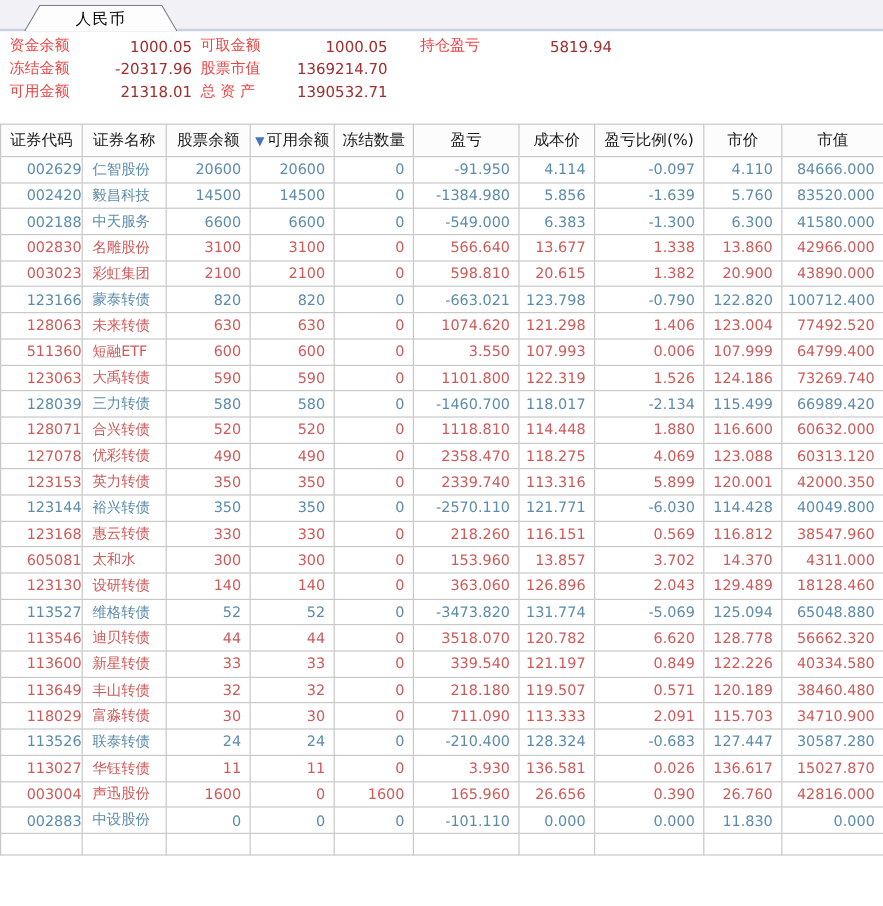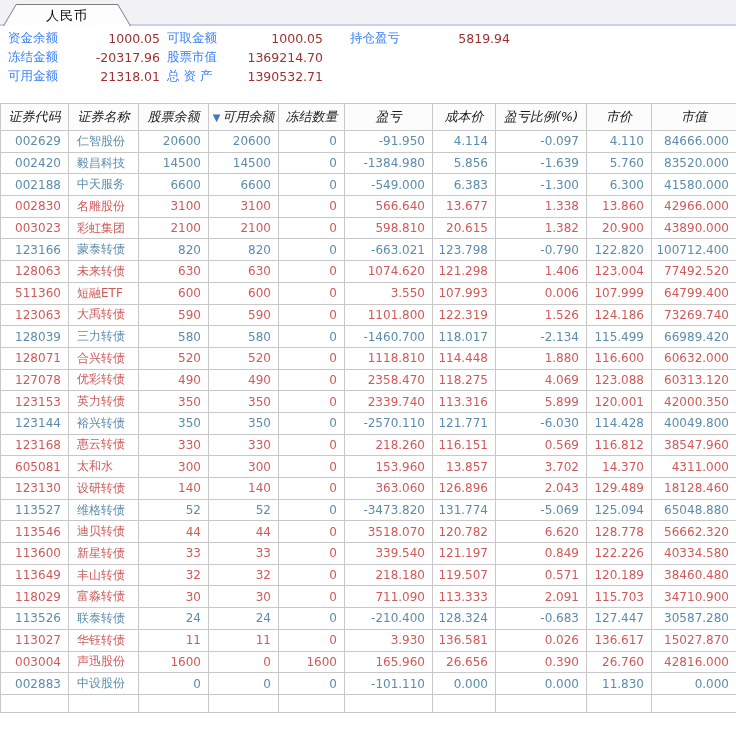--- a/index.html
+++ b/index.html
@@ -2,48 +2,48 @@
 <html style="--color-up: #CE5A5A; --color-down: #5C8CAC; --color-summary_value: #A03030; --color-sort_icon: #4477BB;"><head>
 <meta charset="utf-8">
 <style>
   * { margin:0; padding:0; box-sizing:border-box; }
   html,body { width:736px; height:755px; overflow:hidden; background:#fff;
               font-family:"DejaVu Sans", sans-serif; }
 
   
   .tab-strip { height:26px; background:#F1F1F6; border-bottom:2px solid #C8D2E2;
                position:relative; }
-  .tab-outer { position:absolute; left:3px; top:4px; width:128px; height:22px;
+  .tab-outer { position:absolute; left:20px; top:4px; width:128px; height:22px;
                background:#7E7E7E; padding:1px 1px 0 1px;
                clip-path: polygon(13px 0, calc(100% - 13px) 0, 100% 100%, 0 100%); }
   .tab-inner { width:100%; height:100%; background:#FDFDFD;
                clip-path: polygon(12.4px 0, calc(100% - 12.4px) 0, 100% 100%, 0 100%);
                display:flex; align-items:center; justify-content:center;
                font-size:13px; color:#000; letter-spacing:1px; }
 
   
   .summary { margin-top:3px; padding-left:8px; }
   .summary-row { display:grid;
                  grid-template-columns:58px 94px 7px 58px 98px 27px 56px 104px;
                  height:19px; align-items:center; font-size:12.5px; }
-  .sum-label { color:#3b82f6; text-align:left; }
+  .sum-label { color:#ef4444; text-align:left; }
   .sum-value { text-align:right; color:var(--color-summary_value); }
 
   
   .table-wrap { margin-top:17px; }
   table { width:736px; border-collapse:collapse; table-layout:fixed; }
   th, td { border:1px solid #C8C8C8; overflow:hidden; white-space:nowrap;
            font-weight:normal; }
   thead th { height:27px; background:#FCFCFC; color:#1A1A1A; font-size:13px;
-             text-align:center; vertical-align:middle;font-style:italic; }
+             text-align:center; vertical-align:middle; }
   tbody tr { height:21.7px; }
   tbody td { font-size:12px; vertical-align:middle; }
   .sort-icon { color:var(--color-sort_icon); font-size:10px; margin-right:2px; }
 
-  .col-code  { text-align:center;  padding-left:7px;  }
+  .col-code  { text-align:right;  padding-left:7px;  }
   .col-name  { text-align:left;  padding-left:8px;  }
   .col-balance, .col-available, .col-frozen, .col-pnl, .col-cost,
   .col-pnl_pct, .col-price, .col-value { text-align:right; padding-right:7px; }
 
   tr.trend-up   td { color:var(--color-up); }
   tr.trend-down td { color:var(--color-down); }
   tr.empty-row { height:18px; }
 </style>
 </head>
 <body>

